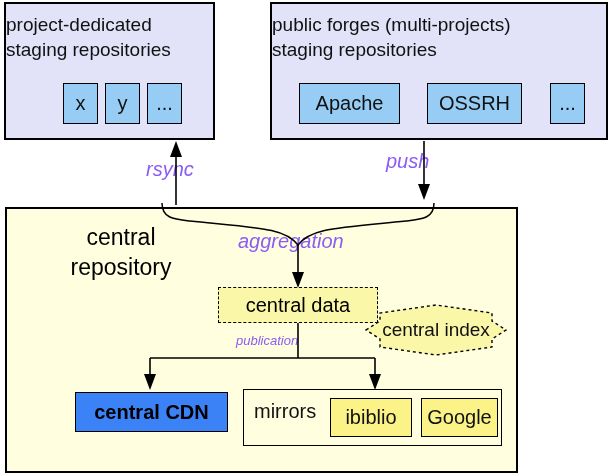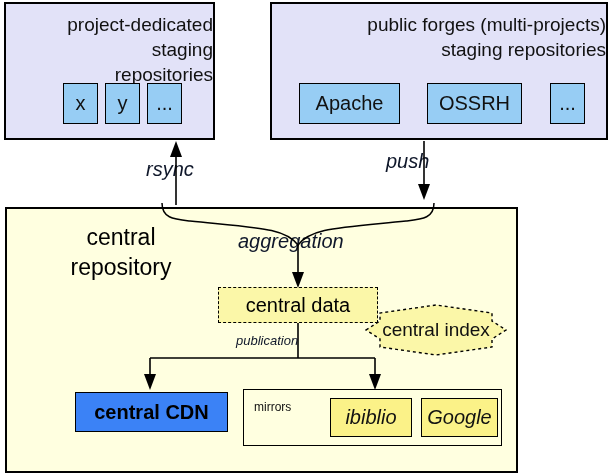--- a/index.html
+++ b/index.html
@@ -6,22 +6,22 @@
   body{width:612px;height:473px;position:relative;overflow:hidden;
        font-family:"Liberation Sans","DejaVu Sans",sans-serif;color:#000;}
   .stage{position:absolute;inset:0;width:612px;height:473px;}
   svg.overlay{position:absolute;left:0;top:0;width:612px;height:473px;pointer-events:none;}
 
   
   .staging-box{
     position:absolute;background:#e2e2f8;border:2px solid #000;box-sizing:border-box;
   }
   .staging-title{
-    position:absolute;left:0;right:0;top:8px;text-align:right;
-    font-size:19px;line-height:25px;color:#111;white-space:pre-line;padding-left:48px;
+    position:absolute;left:0;right:0;top:8px;text-align:left;
+    font-size:19px;line-height:25px;color:#111;white-space:pre-line;
   }
   .repo-chip{
     position:absolute;background:#97cdf4;border:1.6px solid #000;box-sizing:border-box;
     display:flex;align-items:center;justify-content:center;font-size:20px;color:#111;
   }
 
   
   .central-box{
     position:absolute;left:5px;top:207px;width:513px;height:266px;
     background:#ffffe0;border:2px solid #000;box-sizing:border-box;
@@ -53,29 +53,29 @@
     position:absolute;left:75px;top:392px;width:153px;height:40px;
     background:#3b82f6;border:1.6px solid #000;box-sizing:border-box;
     display:flex;align-items:center;justify-content:center;
     font-size:20px;font-weight:bold;
   }
   .mirrors-box{
     position:absolute;left:243px;top:389px;width:259px;height:57px;
     background:#ffffe0;border:1.6px solid #000;box-sizing:border-box;
   }
   .mirrors-label{
-    position:absolute;left:10px;top:10px;font-size:12px;color:#111;
+    position:absolute;left:10px;top:10px;font-size:20px;color:#111;
   }
   .mirror-chip{
     position:absolute;background:#fbf288;border:1.6px solid #000;box-sizing:border-box;
-    display:flex;align-items:center;justify-content:center;font-size:20px;color:#111;font-style:italic;
+    display:flex;align-items:center;justify-content:center;font-size:20px;color:#111;
   }
 
   
-  .edge-label{position:absolute;font-style:italic;color:#0f172a;white-space:nowrap;}
+  .edge-label{position:absolute;font-style:italic;color:#8b5cf6;white-space:nowrap;}
   .lbl-rsync{left:146px;top:158px;font-size:20px;}
   .lbl-depr{left:133px;top:181px;font-size:14px;font-weight:bold;}
   .lbl-push{left:386px;top:150px;font-size:20px;}
   .lbl-agg{left:238px;top:230px;font-size:20px;}
   .lbl-pub{left:236px;top:333px;font-size:13px;}
 </style>
 </head>
 <body>
 
 <div class="stage">

